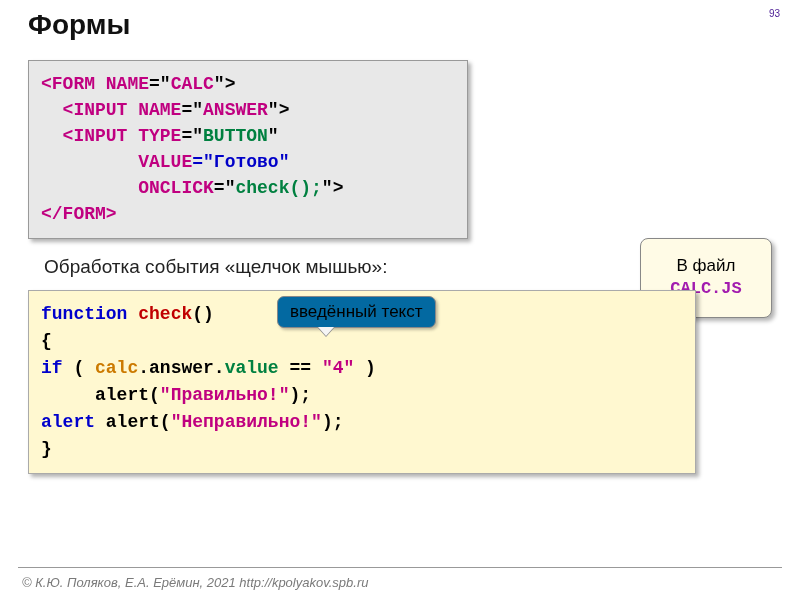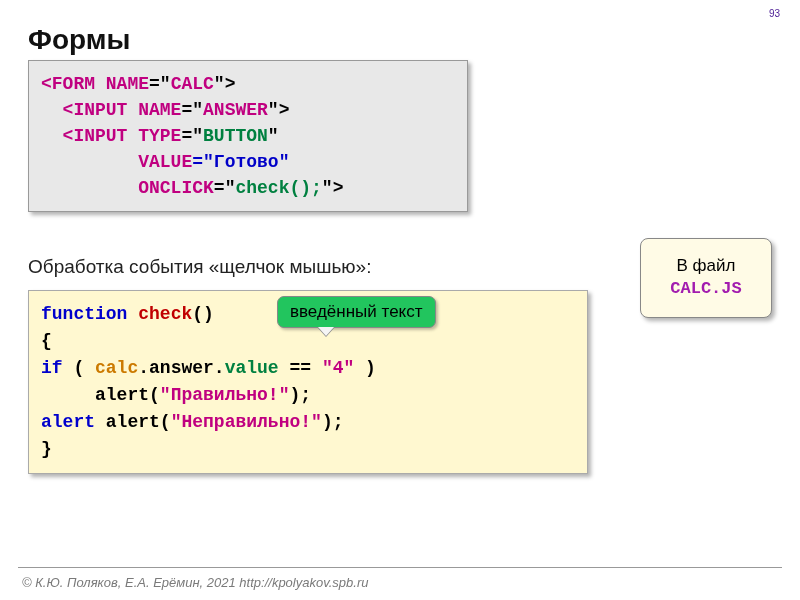--- a/index.html
+++ b/index.html
@@ -16,21 +16,21 @@
     }
     .page-number {
       position: absolute;
       top: 8px;
       right: 20px;
       font-size: 10px;
       color: #4c1d95;
     }
     .title {
       position: absolute;
-      top: 24px;
+      top: 9px;
       left: 28px;
       font-size: 28px;
       font-weight: bold;
       color: #111;
     }
     .code-block-1 {
       position: absolute;
       top: 60px;
       left: 28px;
       width: 440px;
@@ -43,21 +43,21 @@
       line-height: 1.45;
       font-weight: bold;
     }
     .code-block-1 .kw { color: #c00080; }
     .code-block-1 .attr { color: #0000c8; }
     .code-block-1 .val-name { color: #c00080; }
     .code-block-1 .val-btn { color: #008040; }
     .caption {
       position: absolute;
       top: 256px;
-      left: 28px;
+      left: 44px;
       font-size: 19px;
       color: #222;
     }
     .balloon {
       position: absolute;
       top: 238px;
       right: 28px;
       width: 132px;
       background: #fffbe6;
       border: 1px solid #888;
@@ -66,40 +66,40 @@
       padding: 16px 10px;
       font-size: 17px;
       text-align: center;
       line-height: 1.35;
     }
     .balloon .mono { font-family: "Courier New", monospace; font-weight: bold; color: #a21caf; }
     .code-block-2 {
       position: absolute;
       top: 290px;
       left: 28px;
-      width: 560px;
+      width: 668px;
       background: #fff8d0;
       border: 1px solid #aaa;
       box-shadow: 3px 3px 4px rgba(0,0,0,0.3);
       padding: 10px 12px;
       font-family: "Courier New", monospace;
       font-size: 18px;
       line-height: 1.5;
       font-weight: bold;
     }
     .code-block-2 .kw2 { color: #0000cc; }
     .code-block-2 .fn { color: #c00000; }
     .code-block-2 .obj { color: #cc7a00; }
     .code-block-2 .prop { color: #008040; }
     .code-block-2 .str { color: #c00080; }
     .tooltip {
       position: absolute;
       top: 296px;
       left: 277px;
-      background: #22c55e;
+      background: #0369a1;
       border: 1px solid #888;
       border-radius: 7px;
       box-shadow: 2px 2px 3px rgba(0,0,0,0.25);
       padding: 5px 12px;
       font-size: 17px;
     }
     .tooltip::after {
       content: "";
       position: absolute;
       bottom: -9px;
@@ -142,20 +142,21 @@
 
 <div class="page-number">93</div>
 <div class="title">Формы</div>
 
 <div class="code-block-1">
   <div><span class="kw">&lt;FORM NAME</span><span>="</span><span class="val-name">CALC</span><span>"&gt;</span></div>
   <div style="white-space: pre;"><span class="kw">  &lt;INPUT NAME</span><span>="</span><span class="val-name">ANSWER</span><span>"&gt;</span></div>
   <div style="white-space: pre;"><span class="kw">  &lt;INPUT TYPE</span><span>="</span><span class="val-btn">BUTTON</span><span>"</span></div>
   <div style="white-space: pre;"><span class="kw">         VALUE</span><span class="attr">="Готово"</span></div>
   <div style="white-space: pre;"><span class="kw">         ONCLICK</span><span>="</span><span class="val-btn">check();</span><span>"&gt;</span></div>
+  <div><span class="kw">&lt;/FORM&gt;</span></div>
 </div>
 
 <div class="caption">Обработка события «щелчок мышью»:</div>
 
 <div class="balloon">
   <div>В файл</div>
   <div class="mono">CALC.JS</div>
 </div>
 
 <div class="code-block-2">

